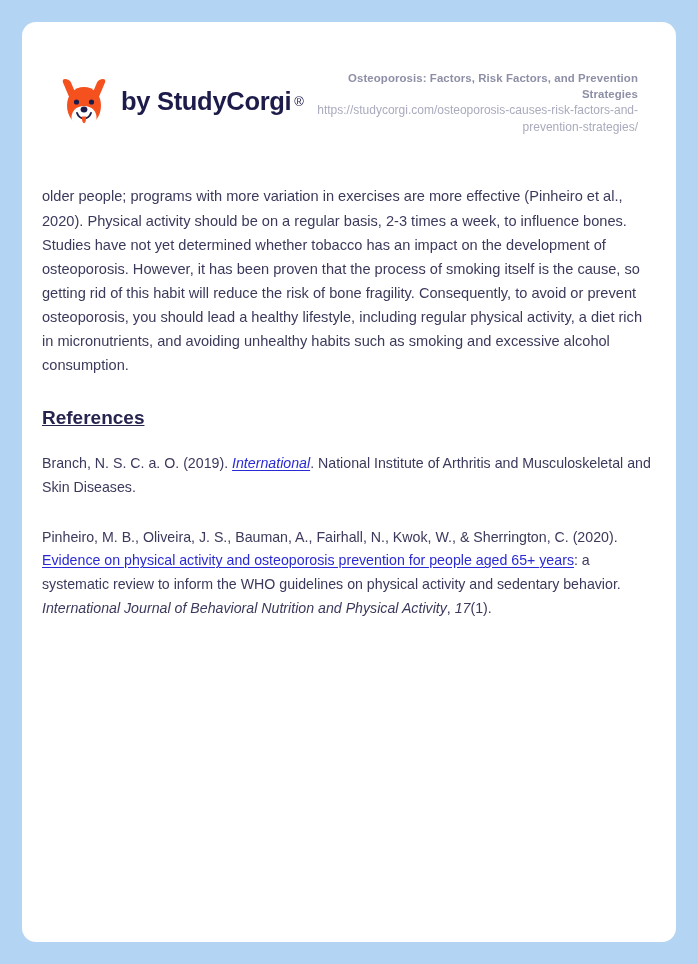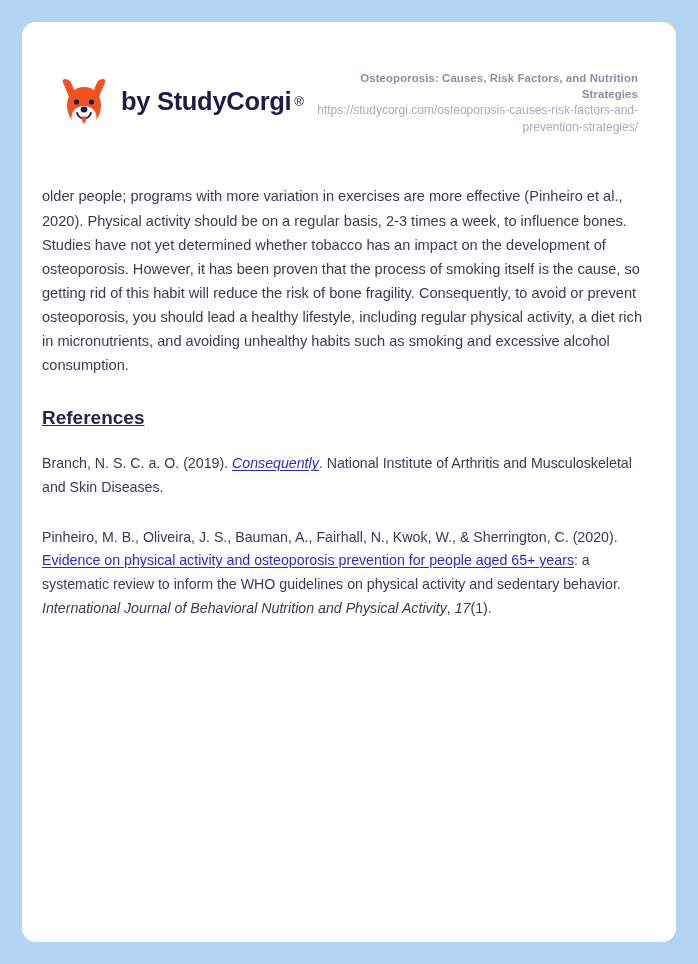--- a/index.html
+++ b/index.html
@@ -148,33 +148,33 @@
 
         <path d="M21.8 40.6 C21.8 44.5 22.6 47.2 24 47.2 C25.4 47.2 26.2 44.5 26.2 40.6 Z" fill="#f4511e"></path>
       </svg>
       <div class="wordmark">
         <span>by StudyCorgi</span>
           <span class="reg">®</span>
       </div>
     </div>
 
     <div class="header-meta">
-      <div class="header-title">Osteoporosis: Causes, Risk Factors, and Nutrition Strategies</div>
+      <div class="header-title">Osteoporosis: Factors, Risk Factors, and Prevention Strategies</div>
       <div class="header-url">https://studycorgi.com/osteoporosis-causes-risk-factors-and-prevention-strategies/</div>
     </div>
   </div>
 
   <div class="content">
 
     <p class="body-text">older people; programs with more variation in exercises are more effective (Pinheiro et al., 2020). Physical activity should be on a regular basis, 2-3 times a week, to influence bones. Studies have not yet determined whether tobacco has an impact on the development of osteoporosis. However, it has been proven that the process of smoking itself is the cause, so getting rid of this habit will reduce the risk of bone fragility. Consequently, to avoid or prevent osteoporosis, you should lead a healthy lifestyle, including regular physical activity, a diet rich in micronutrients, and avoiding unhealthy habits such as smoking and excessive alcohol consumption.</p>
 
     <h2 class="section-heading">References</h2>
 
     <p class="reference">
-      <span>Branch, N. S. C. a. O. (2019). </span><a href="#" class="ref-link italic">Consequently</a><span>. National Institute of Arthritis and Musculoskeletal and Skin Diseases.</span>
+      <span>Branch, N. S. C. a. O. (2019). </span><a href="#" class="ref-link italic">International</a><span>. National Institute of Arthritis and Musculoskeletal and Skin Diseases.</span>
     </p>
 
     <p class="reference second">
       <span>Pinheiro, M. B., Oliveira, J. S., Bauman, A., Fairhall, N., Kwok, W., &amp; Sherrington, C. (2020). </span><a href="#" class="ref-link">Evidence on physical activity and osteoporosis prevention for people aged 65+ years</a><span>: a systematic review to inform the WHO guidelines on physical activity and sedentary behavior. </span><span class="italic">International Journal of Behavioral Nutrition and Physical Activity</span>, <span class="italic">17</span><span>(1).</span>
     </p>
 
   </div>
 </div>
 
 </body></html>

